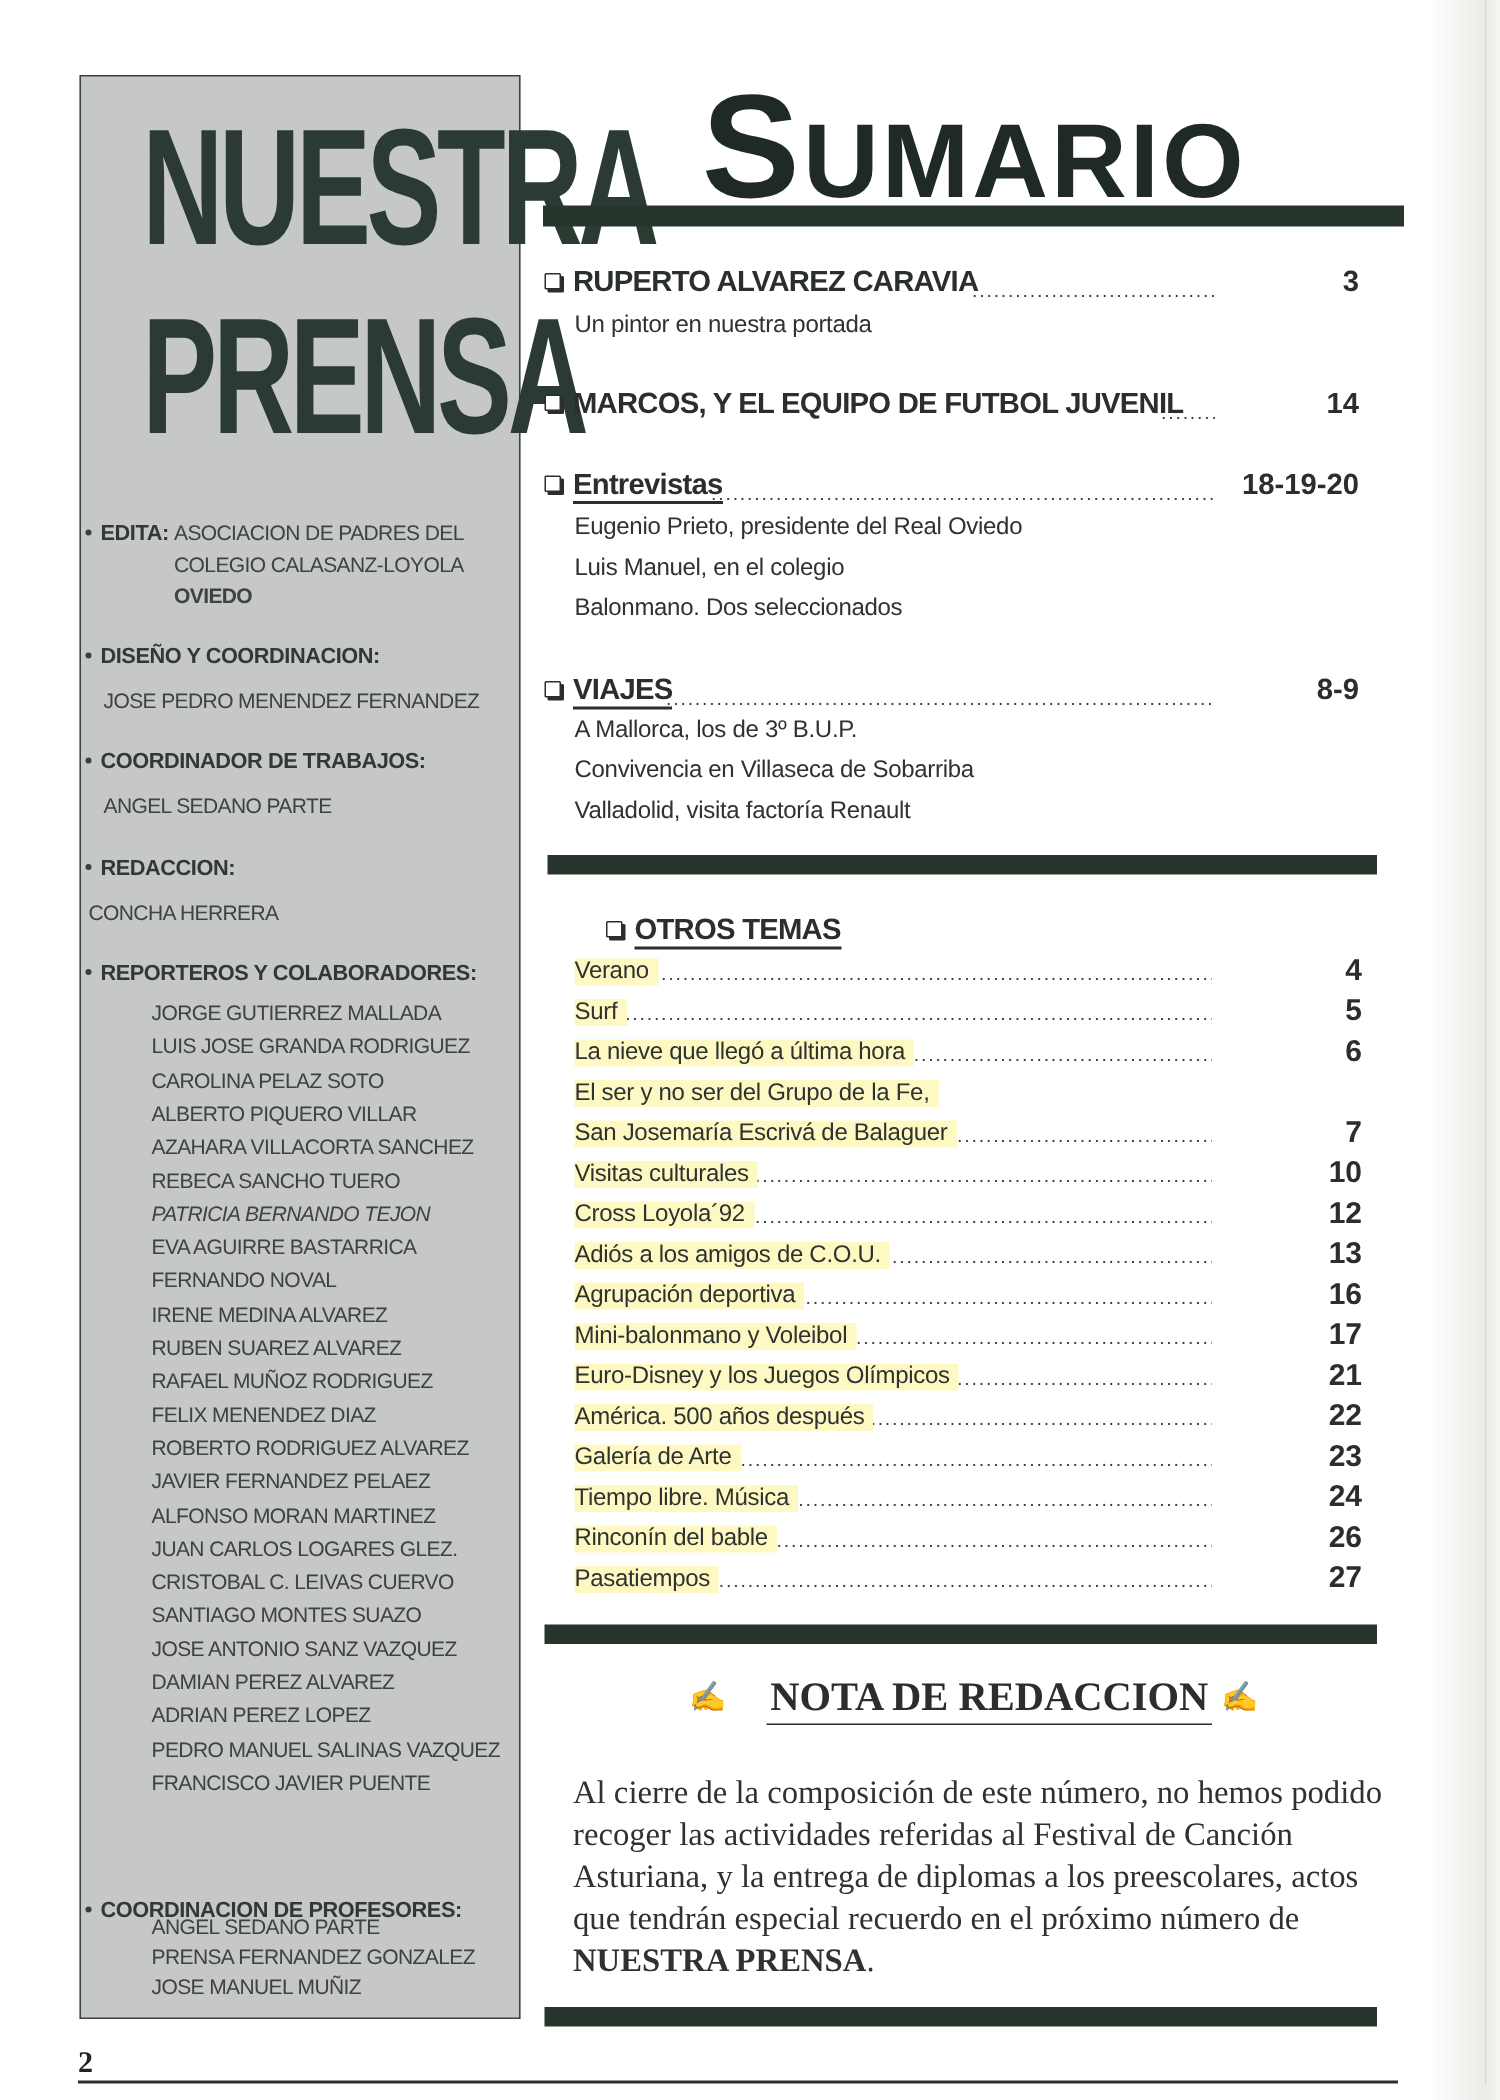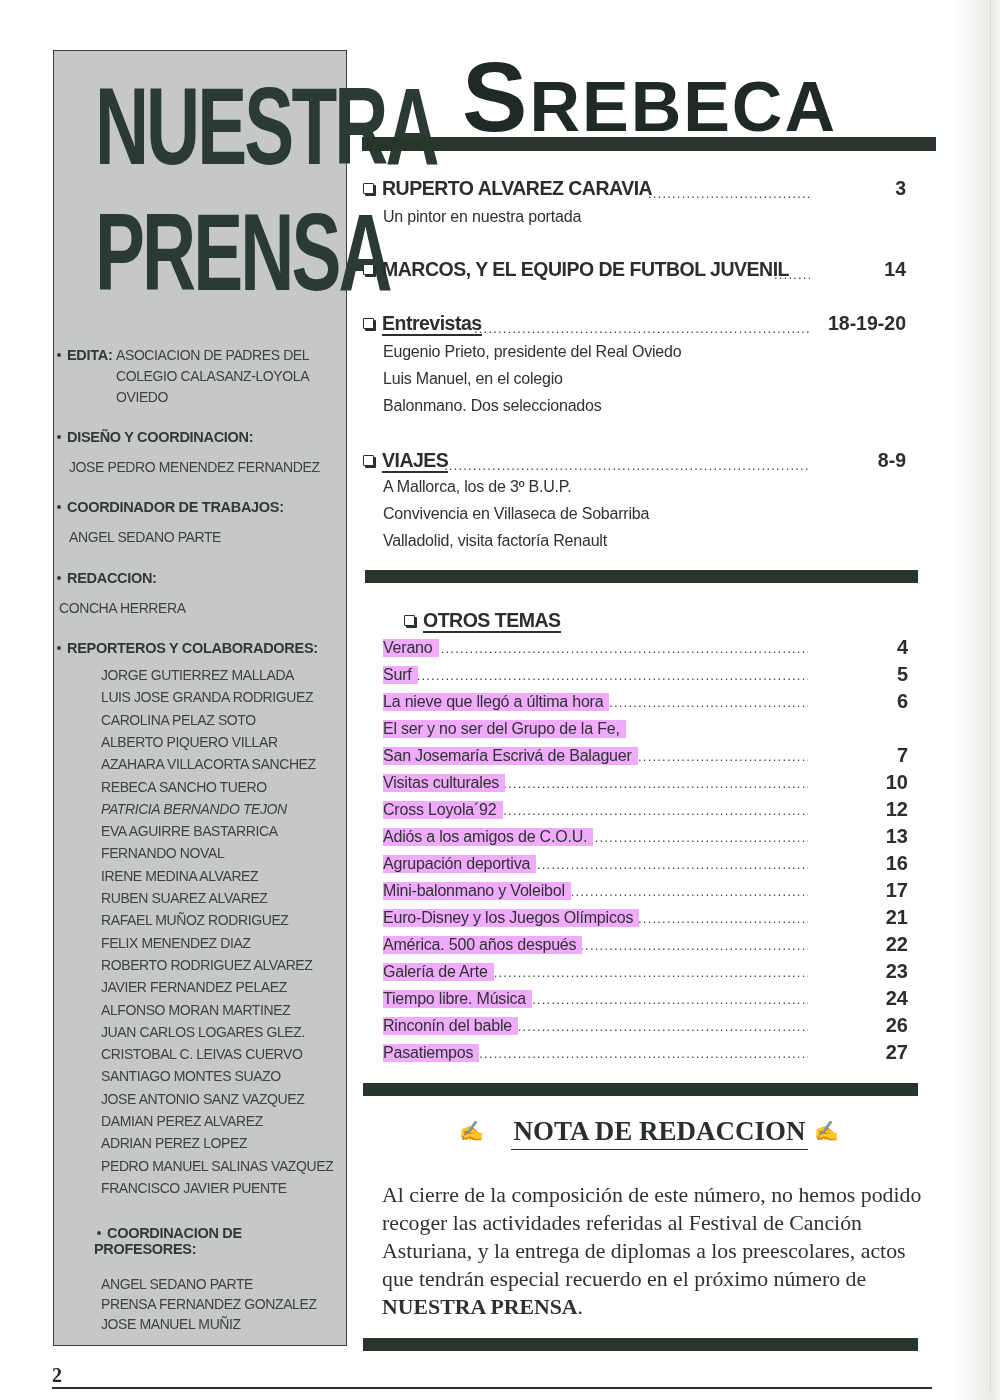--- a/index.html
+++ b/index.html
@@ -52,21 +52,21 @@
     .uline { border-bottom: 2px solid #2a2e2c; padding-bottom: 0; }
     .dots {
       position: absolute; overflow: hidden; white-space: nowrap; color: #3a3e3c; font-size: 13px; letter-spacing: 1.2px;
     }
     .page-num {
       position: absolute; font-weight: bold; font-size: 19.5px; color: #2a2e2c; text-align: right; white-space: nowrap;
     }
     .sub-line { position: absolute; left: 383px; font-size: 16px; color: #2e3230; white-space: nowrap; letter-spacing: -0.2px; }
 
     .topic-row { position: absolute; left: 383px; width: 525px; height: 27px; }
-    .topic-label { position: absolute; left: 0; top: 3px; font-size: 16px; color: #2e3230; white-space: nowrap; background: #f0abfc; padding-right: 6px; z-index: 2; letter-spacing: -0.2px; }
+    .topic-label { position: absolute; left: 0; top: 3px; font-size: 16px; color: #2e3230; white-space: nowrap; background: #fef9c3; padding-right: 6px; z-index: 2; letter-spacing: -0.2px; }
     .topic-dots { position: absolute; left: 0; top: 5px; width: 425px; overflow: hidden; white-space: nowrap; color: #3a3e3c; font-size: 13px; letter-spacing: 1.2px; }
     .topic-num { position: absolute; right: 0; top: 0; font-weight: bold; font-size: 20px; color: #2a2e2c; }
 
     .nota-title {
       position: absolute; left: 362px; top: 1116px; width: 575px; text-align: center;
       font-family: "Liberation Serif", serif; font-weight: bold; font-size: 27px; color: #2a2e2c;
     }
     .nota-title .nota-text { border-bottom: 1.5px solid #2a2e2c; padding: 0 2px 3px 2px; margin-left: 20px; }
     .nota-title .pen { font-weight: normal; font-size: 20px; vertical-align: 2px; }
     .nota-body {
@@ -87,21 +87,21 @@
 
 <div class="masthead-panel">
   <div class="masthead-title mt-1">NUESTRA</div>
   <div class="masthead-title mt-2">PRENSA</div>
 
   <div class="credit" style="left:0; top:296px;">
     <span class="bullet"></span><span class="credit-heading">EDITA:</span>
   </div>
   <div class="credit-line" style="left:62px; top:296px;">ASOCIACION DE PADRES DEL</div>
   <div class="credit-line" style="left:62px; top:317px;">COLEGIO CALASANZ-LOYOLA</div>
-  <div class="credit-line" style="left:62px; top:338px;">OVIEDO</div>
+  <div class="credit-line" style="left:62px; top:338px;font-weight:bold;">OVIEDO</div>
 
   <div class="credit" style="left:0; top:378px;">
     <span class="bullet"></span><span class="credit-heading">DISEÑO Y COORDINACION:</span>
   </div>
   <div class="credit-line" style="left:15px; top:408px;">JOSE PEDRO MENENDEZ FERNANDEZ</div>
 
   <div class="credit" style="left:0; top:448px;">
     <span class="bullet"></span><span class="credit-heading">COORDINADOR DE TRABAJOS:</span>
   </div>
   <div class="credit-line" style="left:15px; top:478px;">ANGEL SEDANO PARTE</div>
@@ -134,30 +134,30 @@
       <div class="credit-line" style="left: 47px; top: 972.8px;">JUAN CARLOS LOGARES GLEZ.</div>
       <div class="credit-line" style="left: 47px; top: 995.1px;">CRISTOBAL C. LEIVAS CUERVO</div>
       <div class="credit-line" style="left: 47px; top: 1017.4px;">SANTIAGO MONTES SUAZO</div>
       <div class="credit-line" style="left: 47px; top: 1039.7px;">JOSE ANTONIO SANZ VAZQUEZ</div>
       <div class="credit-line" style="left: 47px; top: 1062px;">DAMIAN PEREZ ALVAREZ</div>
       <div class="credit-line" style="left: 47px; top: 1084.3px;">ADRIAN PEREZ LOPEZ</div>
       <div class="credit-line" style="left: 47px; top: 1106.6px;">PEDRO MANUEL SALINAS VAZQUEZ</div>
       <div class="credit-line" style="left: 47px; top: 1128.9px;">FRANCISCO JAVIER PUENTE</div>
     </div>
 
-  <div class="credit" style="left:0; top:1174px;padding-left:40px;">
+  <div class="credit" style="left:0; top:1214px;">
     <span class="bullet"></span><span class="credit-heading">COORDINACION DE PROFESORES:</span>
   </div>
   <div class="credit-line" style="left:47px; top:1225px;">ANGEL SEDANO PARTE</div>
   <div class="credit-line" style="left:47px; top:1245px;">PRENSA FERNANDEZ GONZALEZ</div>
   <div class="credit-line" style="left:47px; top:1265px;">JOSE MANUEL MUÑIZ</div>
 </div>
 
 <div class="sumario-title">
-  <span class="big-s">S</span><span>REBECA</span>
+  <span class="big-s">S</span><span>UMARIO</span>
 </div>
 <div class="bar" style="left:362px; top:137px; width:574px; height:14px;"></div>
 
 <div class="entry-head" style="left:363px; top:177px;">
   <span class="check"></span><span>RUPERTO ALVAREZ CARAVIA</span>
 </div>
 <div class="dots" style="left:648px; top:186px; width:162px;">..................................................................................................................................</div>
 <div class="page-num" style="left:850px; top:177px; width:56px;">3</div>
 <div class="sub-line" style="top:208px;">Un pintor en nuestra portada</div>
 

